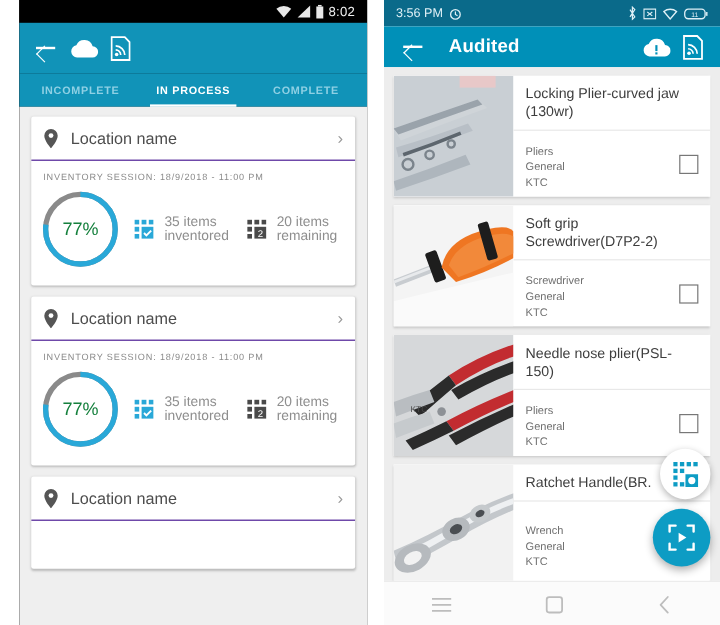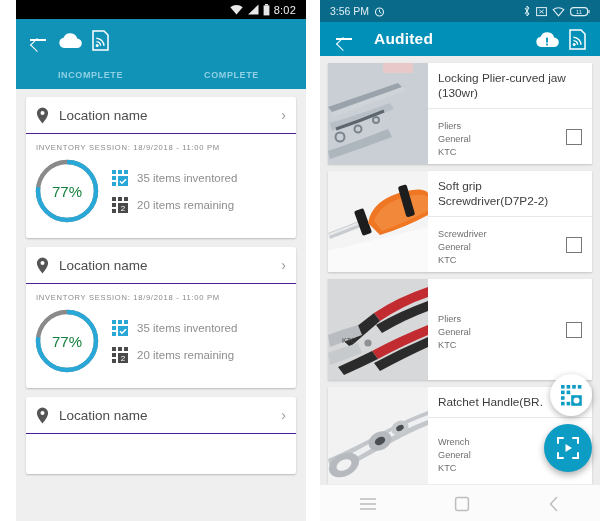--- a/index.html
+++ b/index.html
@@ -74,21 +74,21 @@
     padding:9px 0 0 10px;color:#8a8a8a;font-size:7.6px;
     letter-spacing:.7px;font-weight:normal;
   }
   .stats-row{display:flex;align-items:center;padding:6px 10px 14px 8px;gap:12px;}
   .ring-wrap{position:relative;width:66px;height:66px;flex:0 0 auto;}
   .ring{width:66px;height:66px;border-radius:50%;}
   .ring-label{
     position:absolute;inset:0;display:flex;align-items:center;justify-content:center;
     font-size:15px;color:#15803d;
   }
-  .stat-lines{display:flex;flex-direction:column;gap:11px;}
+  .stat-lines{display:flex;flex-direction:row;gap:11px;}
   .stat-item{display:flex;align-items:center;gap:9px;}
   .grid-ico{width:16px;height:16px;flex:0 0 auto;}
   .stat-txt{color:#8e8e8e;font-size:11.5px;}
   .nav-g{opacity:.75;cursor:pointer;}
 
   
   .phone-right{
     position:absolute;left:320px;top:0;width:280px;height:521px;
     background:#fff;overflow:hidden;
   }
@@ -168,20 +168,21 @@
       <svg class="rfid-ico" viewBox="0 0 17 21">
         <path d="M1 1h11l4 4v15H1Z" fill="none" stroke="#ffffff" stroke-width="1.5"></path>
         <circle cx="5.2" cy="15.4" r="1.5" fill="#ffffff"></circle>
         <path d="M4.4 11.6a4.4 4.4 0 0 1 4.2 4.2" fill="none" stroke="#ffffff" stroke-width="1.4"></path>
         <path d="M4.4 8.2a7.8 7.8 0 0 1 7.6 7.6" fill="none" stroke="#ffffff" stroke-width="1.4"></path>
       </svg>
     </div>
 
     <div class="l-tabs">
       <div class="l-tab">INCOMPLETE</div>
+      <div class="l-tab active">IN PROCESS</div>
       <div class="l-tab">COMPLETE</div>
     </div>
 
     <div class="l-body">
 
       <div class="loc-card">
         <div class="loc-head">
           <svg class="pin-ico" viewBox="0 0 13 17">
             <path d="M6.5 0.5A5.6 5.6 0 0 0 .9 6.1c0 4.2 5.6 10.4 5.6 10.4s5.6-6.2 5.6-10.4A5.6 5.6 0 0 0 6.5.5Z" fill="#555"></path>
             <circle cx="6.5" cy="6" r="2" fill="#fff"></circle>
@@ -398,20 +399,21 @@
             <path d="M100 46 Q70 58 44 72 L50 80 Q76 66 100 56Z" fill="#c22c30"></path>
             <path d="M100 58 Q72 70 46 84 L52 92 Q78 78 100 68Z" fill="#2b2b2b"></path>
             <path d="M44 72 Q28 80 10 88 L16 96 Q34 88 50 80Z" fill="#2b2b2b"></path>
             <path d="M0 56 Q16 50 30 46 L34 56 Q18 62 2 68Z" fill="#b9bdc1"></path>
             <path d="M0 74 Q16 68 30 64 L34 74 Q18 80 2 86Z" fill="#c6cacd"></path>
             <text x="14" y="64" font-size="7" fill="#4a4a4a" font-family="Liberation Sans, sans-serif">KTC</text>
             <circle cx="40" cy="64" r="3.6" fill="#8d9196"></circle>
           </svg>
         </div>
         <div class="tool-info">
+          <div class="tool-title">Needle nose plier(PSL-150)</div>
           <div class="tool-meta-row">
             <div class="tool-meta">
               <span>Pliers</span>
               <span>General</span>
               <span>KTC</span>
             </div>
             <div class="tool-check"></div>
           </div>
         </div>
       </div>

